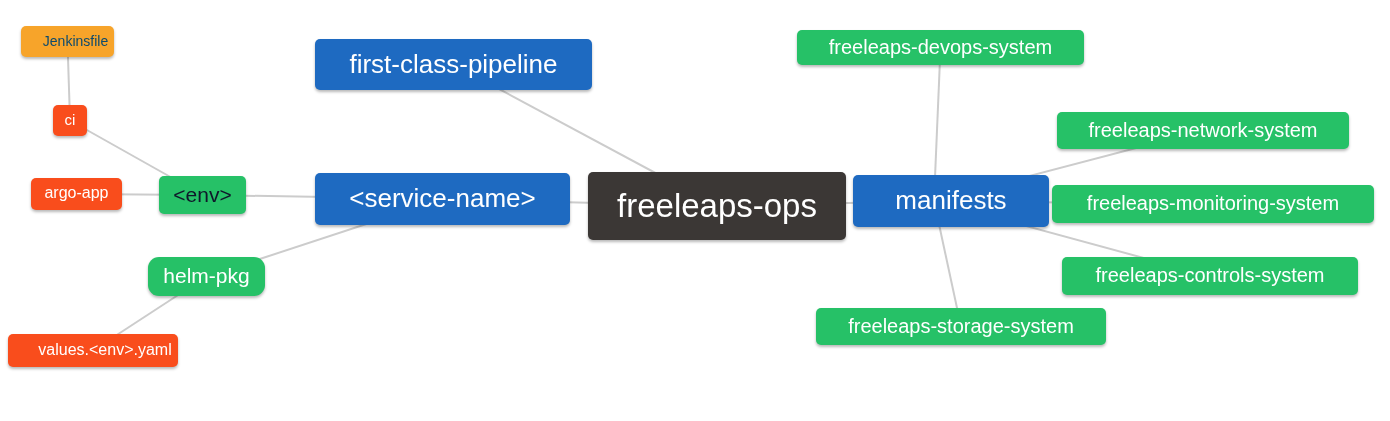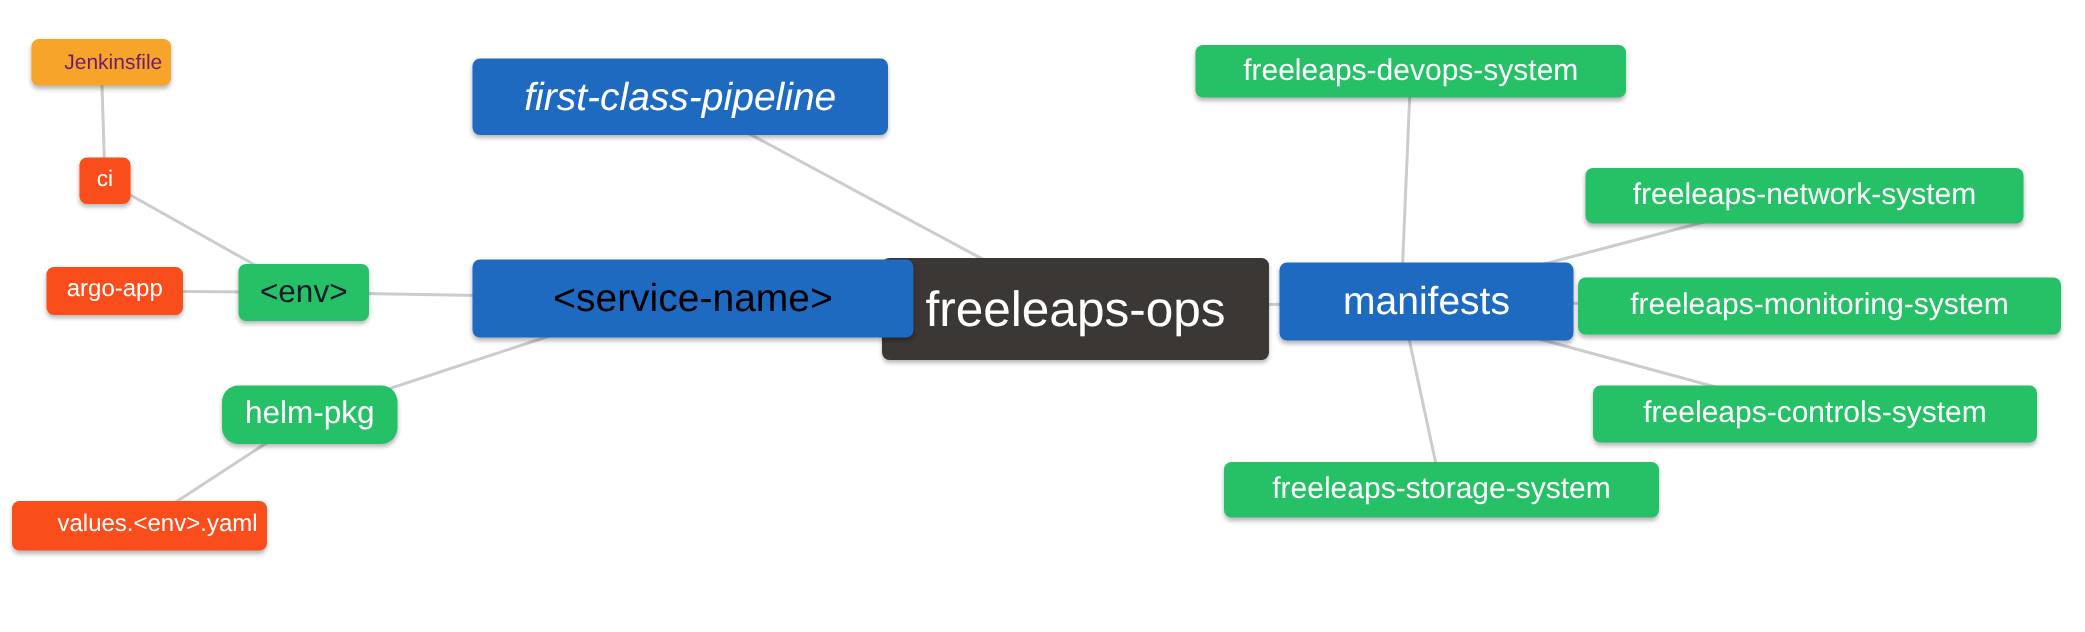--- a/index.html
+++ b/index.html
@@ -67,24 +67,24 @@
       <line x1="934" y1="201" x2="940.5" y2="47.5" stroke="#cccccc" stroke-width="2"></line>
       <line x1="934" y1="201" x2="1203" y2="130.5" stroke="#cccccc" stroke-width="2"></line>
       <line x1="934" y1="201" x2="1213" y2="204" stroke="#cccccc" stroke-width="2"></line>
       <line x1="934" y1="201" x2="1210" y2="276" stroke="#cccccc" stroke-width="2"></line>
       <line x1="934" y1="201" x2="961" y2="326.5" stroke="#cccccc" stroke-width="2"></line>
     </svg>
   <div class="node-layer">
       <div class="node" style="left: 588px; top: 172px; width: 258px; height: 68px; font-size: 33px; background: rgb(59, 55, 53); color: rgb(255, 255, 255);">
         <span>freeleaps-ops</span>
       </div>
-      <div class="node" style="left: 315px; top: 39px; width: 277px; height: 51px; font-size: 26px; background: rgb(30, 106, 193); color: rgb(255, 255, 255); font-style: italic;">
+      <div class="node" style="left: 315px; top: 39px; width: 277px; height: 51px; font-size: 26px; background: rgb(30, 106, 193); color: rgb(255, 255, 255);">
         <span>first-class-pipeline</span>
       </div>
-      <div class="node" style="left: 315px; top: 173px; width: 294px; height: 52px; font-size: 26px; background: rgb(30, 106, 193); color: #000000;">
+      <div class="node" style="left: 315px; top: 173px; width: 255px; height: 52px; font-size: 26px; background: rgb(30, 106, 193); color: #ffffff;">
         <span>&lt;service-name&gt;</span>
       </div>
       <div class="node" style="left: 853px; top: 175px; width: 196px; height: 52px; font-size: 26px; background: rgb(30, 106, 193); color: #ffffff;">
         <span>manifests</span>
       </div>
       <div class="node" style="left: 159px; top: 176px; width: 87px; height: 38px; font-size: 21px; background: rgb(38, 193, 103); color: #0f172a;">
         <span>&lt;env&gt;</span>
       </div>
       <div class="node" style="left: 148px; top: 257px; width: 117px; height: 39px; font-size: 21px; background: rgb(38, 193, 103); color: rgb(255, 255, 255); border-radius: 11px;">
         <span>helm-pkg</span>
@@ -106,17 +106,17 @@
       </div>
       <div class="node" style="left: 53px; top: 105px; width: 34px; height: 31px; font-size: 15px; background: rgb(249, 77, 28); color: rgb(255, 255, 255);">
         <span>ci</span>
       </div>
       <div class="node" style="left: 31px; top: 178px; width: 91px; height: 32px; font-size: 16px; background: rgb(249, 77, 28); color: rgb(255, 255, 255);">
         <span>argo-app</span>
       </div>
       <div class="node" style="left: 8px; top: 334px; width: 170px; height: 33px; font-size: 16px; background: rgb(249, 77, 28); color: rgb(255, 255, 255); padding-left: 24px;">
         <span>values.&lt;env&gt;.yaml</span>
       </div>
-      <div class="node" style="left: 21px; top: 26px; width: 93px; height: 31px; font-size: 14px; background: rgb(247, 164, 42); color: #701a75; padding-left: 16px;">
+      <div class="node" style="left: 21px; top: 26px; width: 93px; height: 31px; font-size: 14px; background: rgb(247, 164, 42); color: #0c4a6e; padding-left: 16px;">
         <span>Jenkinsfile</span>
       </div>
     </div>
 </div>
 
 </body></html>

